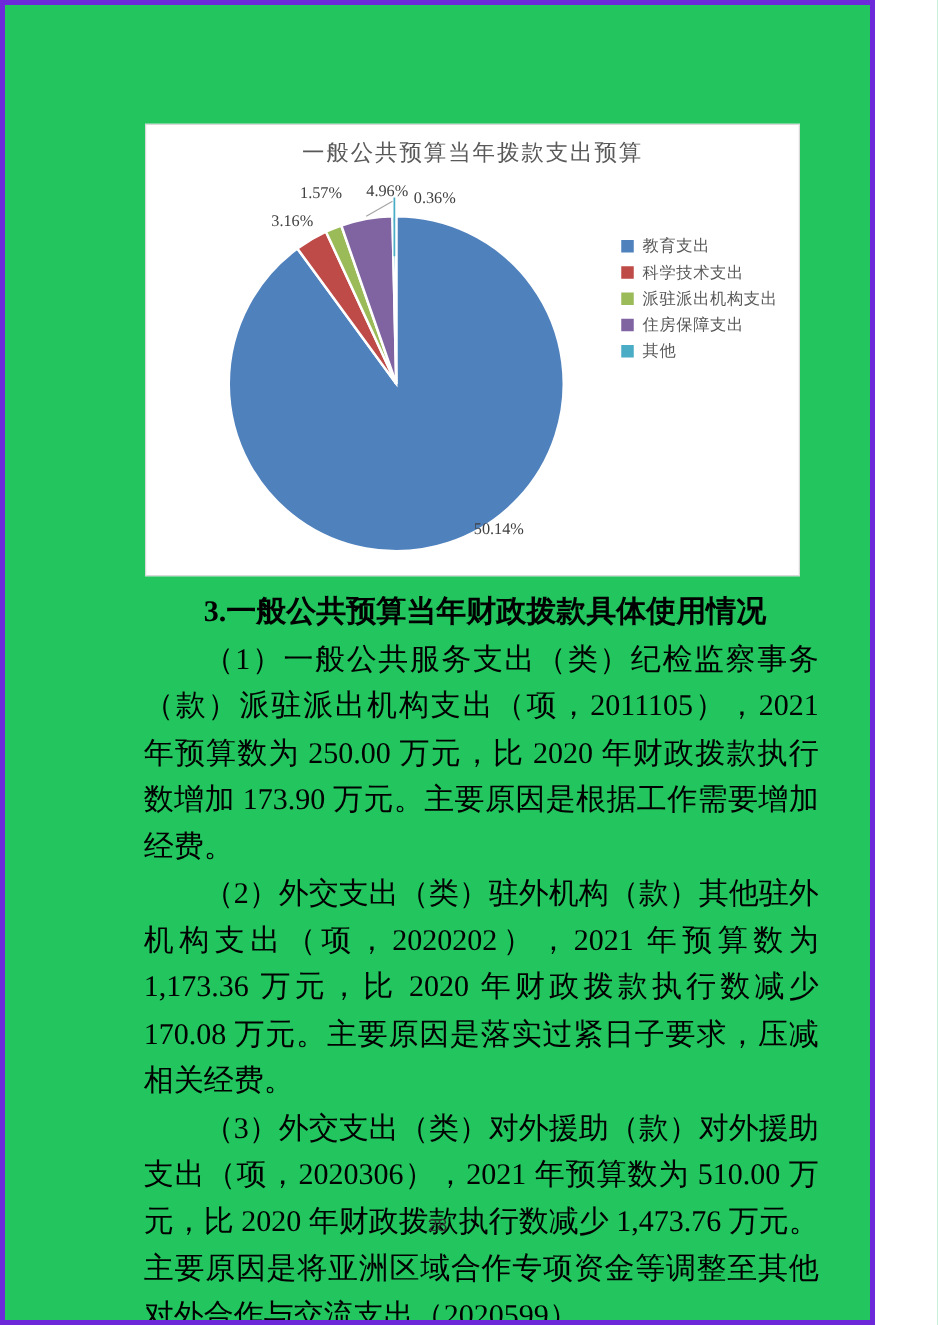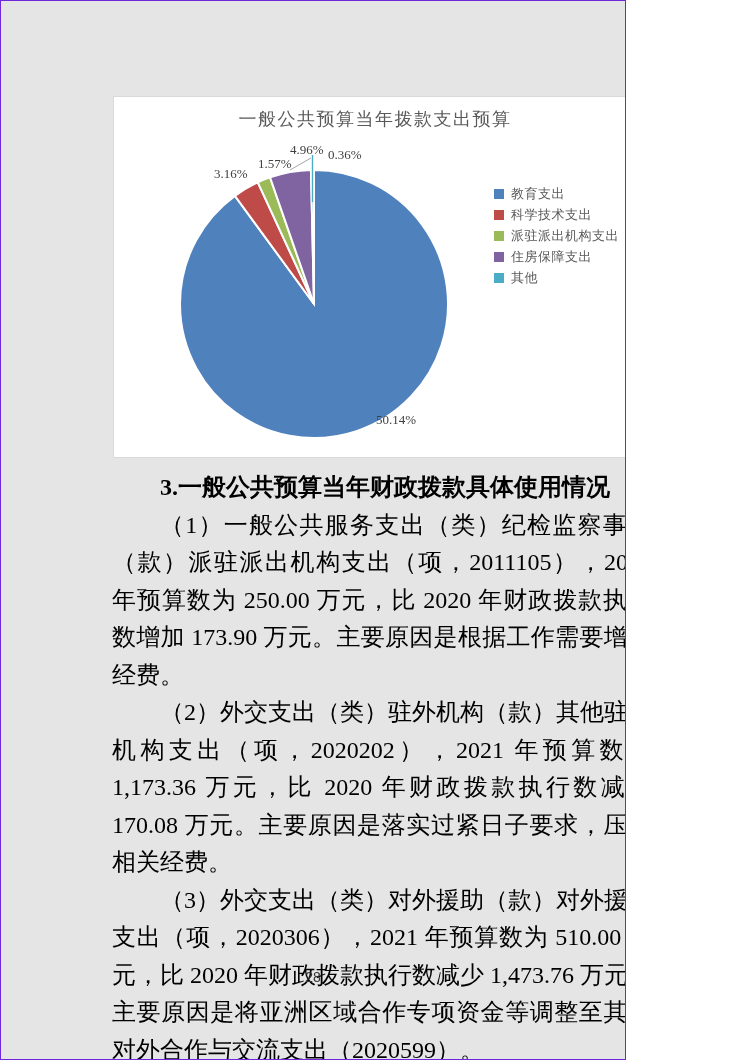--- a/index.html
+++ b/index.html
@@ -1,22 +1,22 @@
 <!DOCTYPE html>
 <html><head>
 <meta charset="utf-8">
 <style>
   html, body { margin: 0; padding: 0; background: #ffffff; }
   .page {
     position: relative;
-    width: 626px;
+    width: 700px;
     height: 1060px;
     box-sizing: border-box;
-    background: #e5e5e5;
-    border: 1px solid #6d28d9;
+    background: #22c55e;
+    border: 4px solid #6d28d9;
     overflow: hidden;
     font-family: "Liberation Serif", serif;
   }
 
   
   .chart-frame {
     position: absolute;
     left: 112px;
     top: 95px;
     width: 524px;
@@ -45,21 +45,21 @@
   }
   .pct-label {
     position: absolute;
     font-family: Liberation Serif, serif;
     font-size: 13px;
     color: #404040;
     white-space: nowrap;
   }
   .lbl-8995 { left: 262px; top: 315px; }
   .lbl-316  { left: 100px; top: 69px;  }
-  .lbl-157  { left: 123px; top: 59px; margin-left: 21px;  }
+  .lbl-157  { left: 123px; top: 46px;  }
   .lbl-496  { left: 176px; top: 45px;  }
   .lbl-036  { left: 214px; top: 50px;  }
 
   .legend {
     position: absolute;
     left: 360px;
     top: 86px;
     display: flex;
     flex-direction: column;
   }

